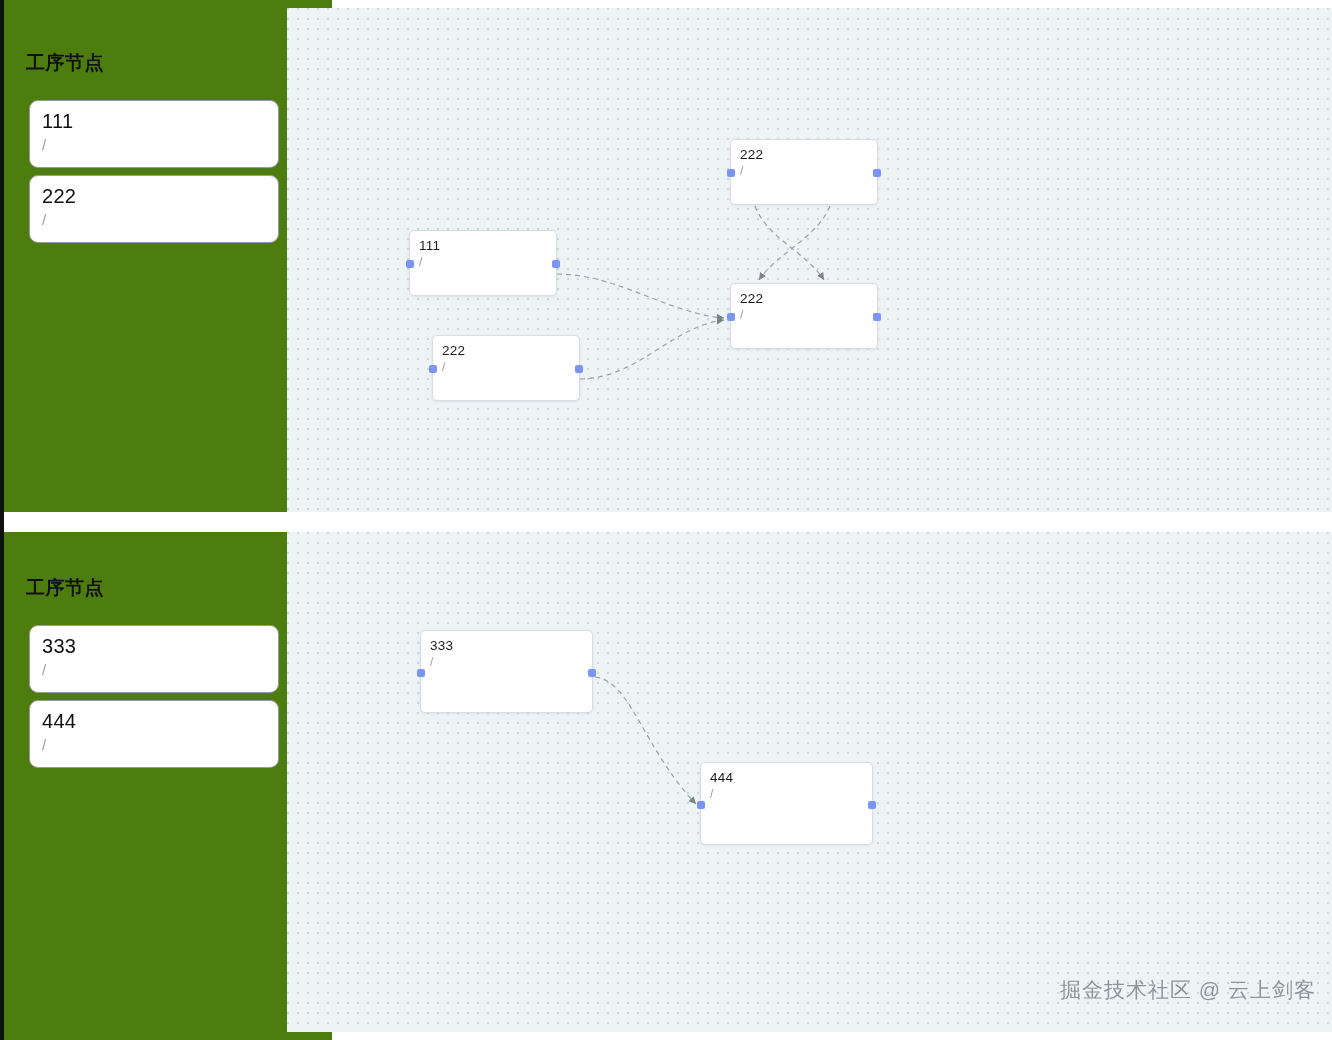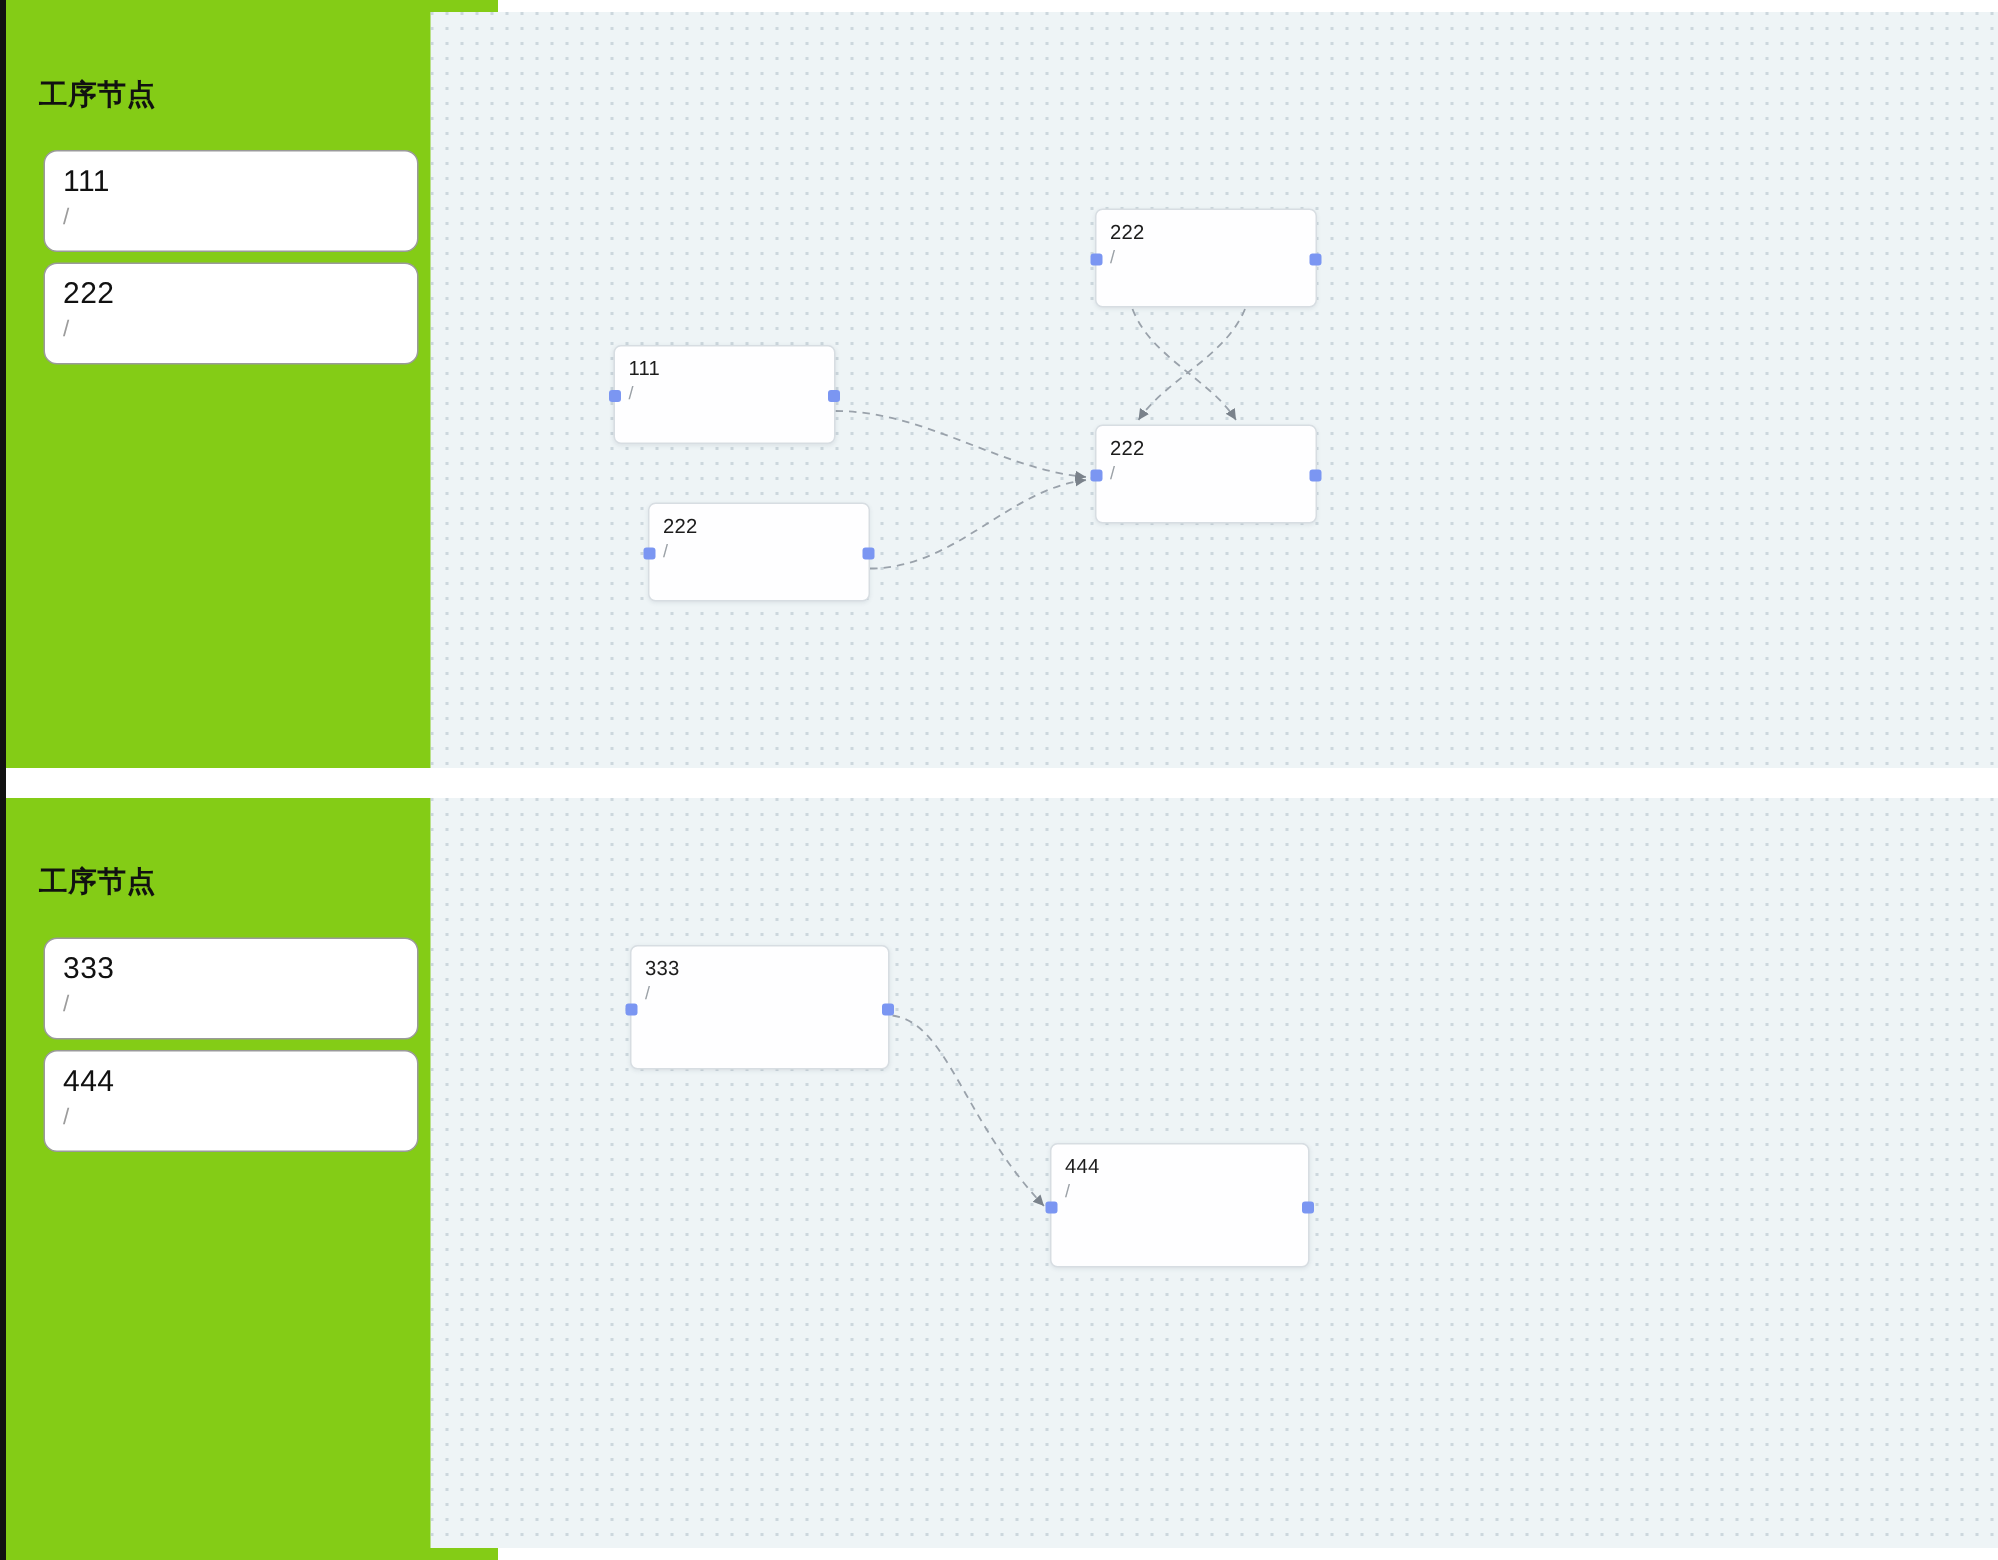--- a/index.html
+++ b/index.html
@@ -32,21 +32,21 @@
   .panel-a { left: 0; top: 0;   width: 1332px; height: 512px; }
   .panel-b { left: 0; top: 532px; width: 1332px; height: 508px; }
 
   
   .sidebar {
     position: absolute;
     left: 4px;
     top: 0;
     width: 328px;
     height: 100%;
-    background: #84cc16;
+    background: #4d7c0f;
   }
 
   .sidebar-title {
     position: absolute;
     left: 22px;
     font-size: 19px;
     font-weight: bold;
     color: #111111;
     letter-spacing: 0.5px;
     white-space: nowrap;
@@ -242,16 +242,17 @@
         <span class="handle right" style="top: 37.5px;"></span>
       </div>
 
       <div class="flow-node" id="fn-b-1" style="left: 413px; top: 230px; width: 173px; height: 83px;">
         <div class="fn-label">444</div>
         <div class="fn-sub">/</div>
         <span class="handle left" style="top: 37.5px;"></span>
         <span class="handle right" style="top: 37.5px;"></span>
       </div>
 
+      <div class="watermark">掘金技术社区 @ 云上剑客</div>
     </div>
   </section>
 
 </div>
 
 </body></html>

